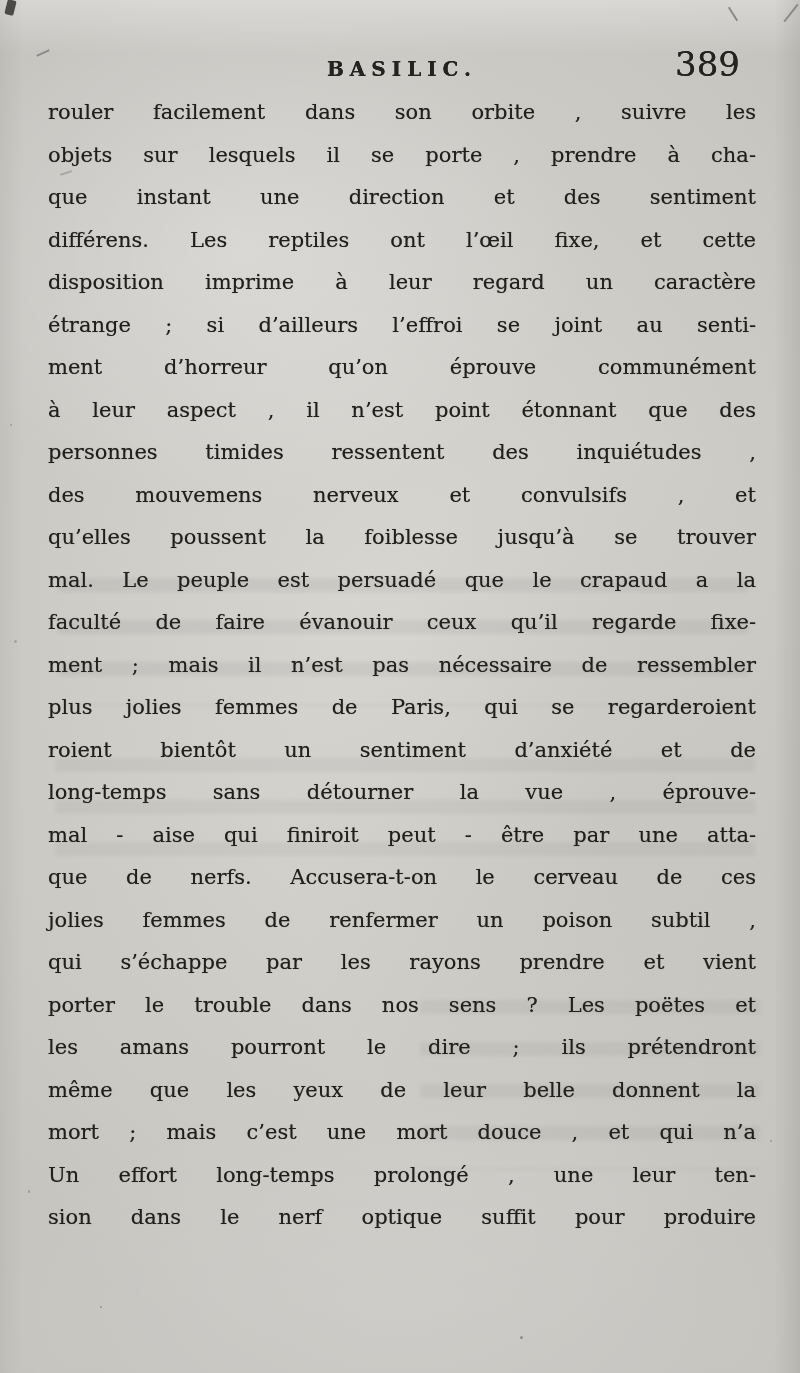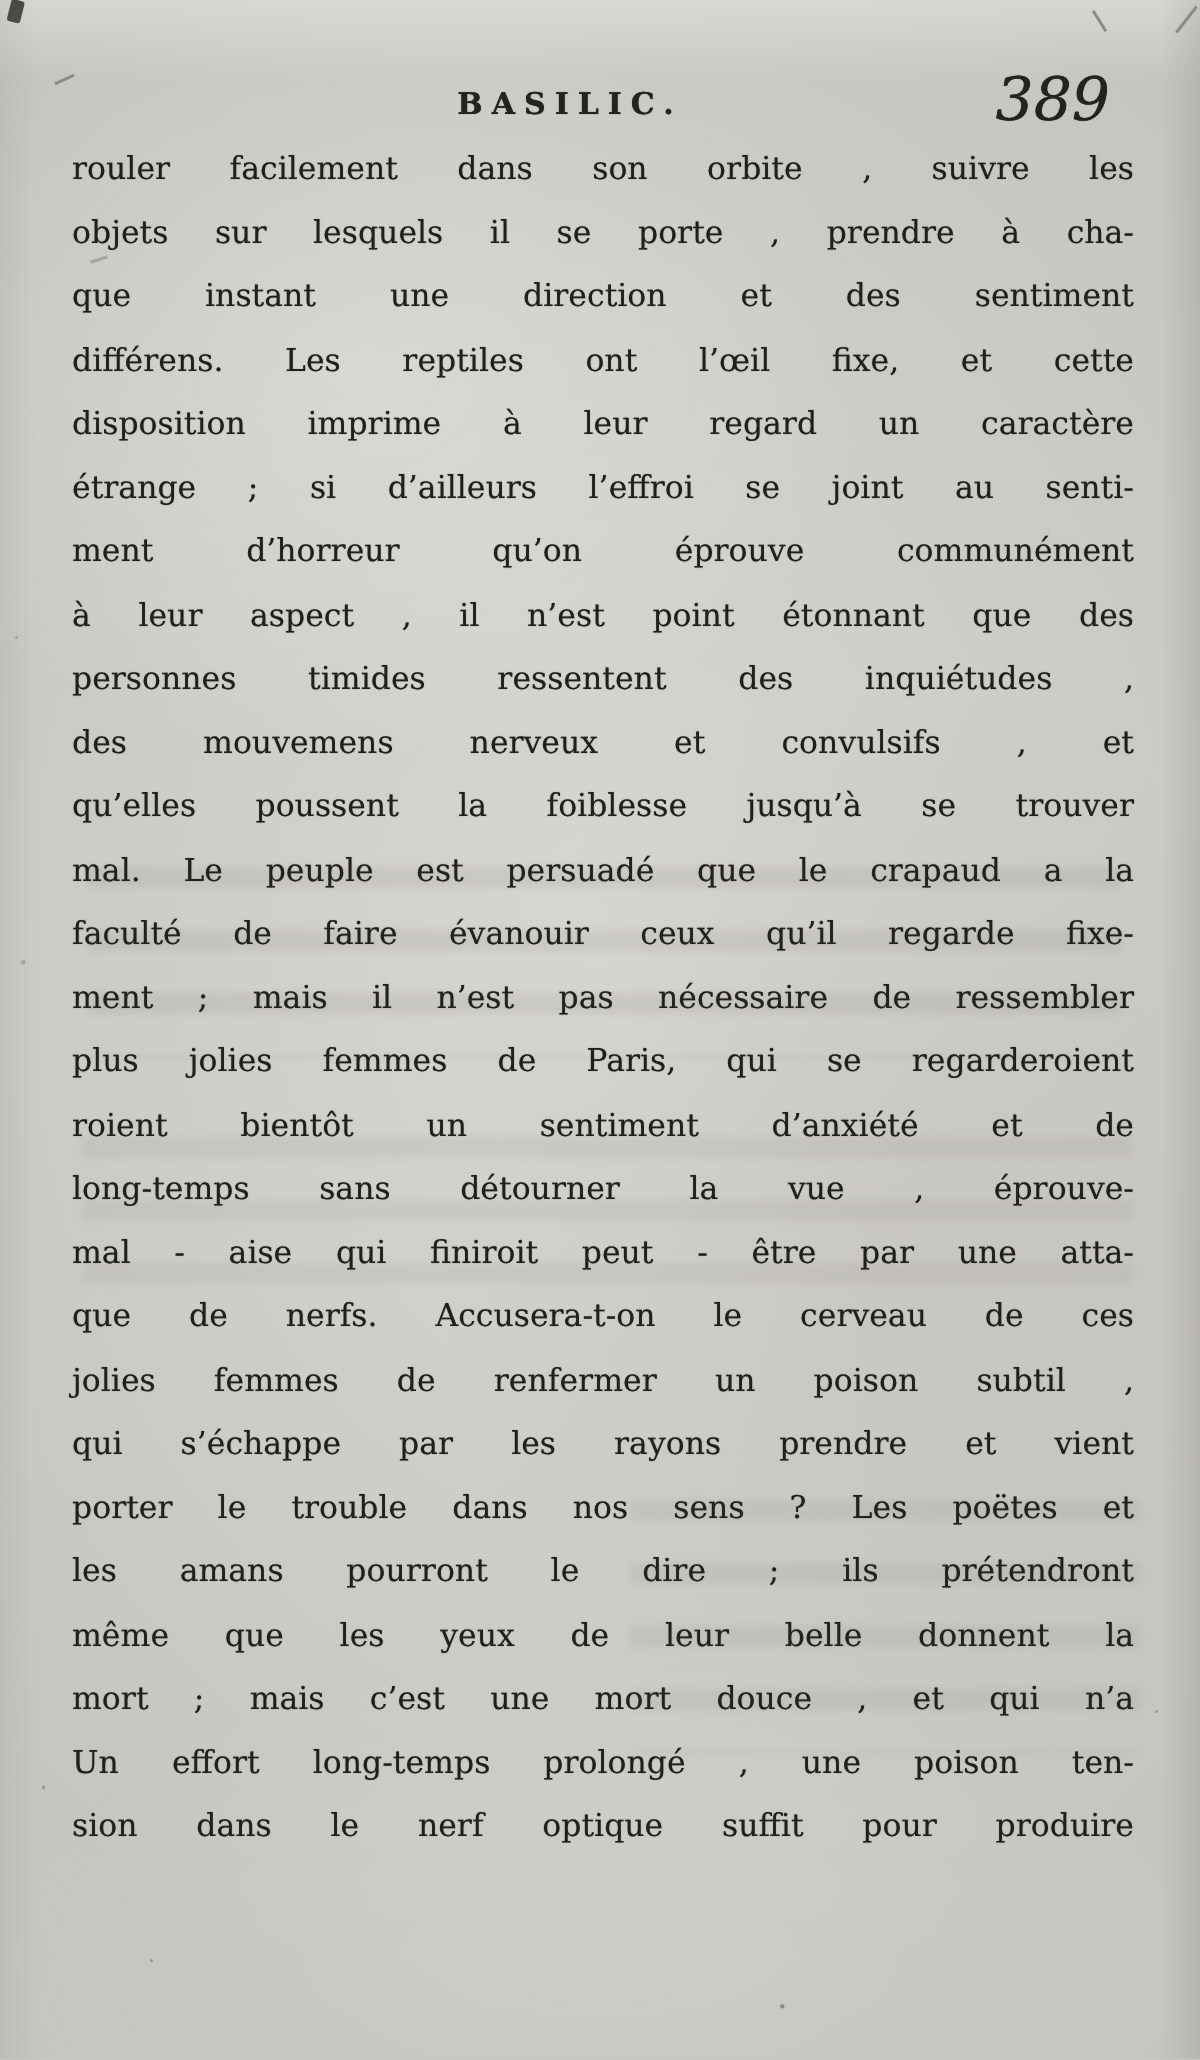--- a/index.html
+++ b/index.html
@@ -29,35 +29,34 @@
       linear-gradient(to right, rgba(92,89,84,0.08), rgba(92,89,84,0) 24px),
       linear-gradient(to bottom, rgba(255,255,255,0.30), rgba(255,255,255,0) 54px),
       radial-gradient(ellipse 560px 760px at 50% 46%, rgba(0,0,0,0), rgba(74,72,68,0.12) 100%);
   }
   .page-header {
     position: absolute;
     top: 44px; left: 0; right: 0; height: 50px;
   }
   .running-title {
     position: absolute;
-    left: 380px; top: 13px;
+    left: 402px; top: 13px;
     transform: translateX(-50%);
     font-size: 20px;
     font-weight: 700;
     letter-spacing: 6px;
     color: #242320;
     text-shadow: 0 0 0.6px currentColor;
   }
   .page-number {
     position: absolute;
     right: 60px; top: 0;
-    font-size: 40px;
+    font-size: 34px;
     color: #242320;
     text-shadow: 0 0 0.5px currentColor;
-    font-style: italic;
   }
   .body-text {
     position: absolute;
     top: 91px; left: 48px;
     width: 708px;
   }
   .line {
     font-size: 21px;
     height: 42.5px;
     line-height: 42.5px;
@@ -110,21 +109,21 @@
       <div class="line">roient bientôt un sentiment d’anxiété et de</div>
       <div class="line">long-temps sans détourner la vue , éprouve-</div>
       <div class="line">mal - aise qui finiroit peut - être par une atta-</div>
       <div class="line">que de nerfs. Accusera-t-on le cerveau de ces</div>
       <div class="line">jolies femmes de renfermer un poison subtil ,</div>
       <div class="line">qui s’échappe par les rayons prendre et vient</div>
       <div class="line">porter le trouble dans nos sens ? Les poëtes et</div>
       <div class="line">les amans pourront le dire ; ils prétendront</div>
       <div class="line">même que les yeux de leur belle donnent la</div>
       <div class="line">mort ; mais c’est une mort douce , et qui n’a</div>
-      <div class="line">Un effort long-temps prolongé , une poison ten-</div>
+      <div class="line">Un effort long-temps prolongé , une leur ten-</div>
       <div class="line">sion dans le nerf optique suffit pour produire</div>
     </div>
 
   <div class="ghost" style="left:58px; top:578px; width:690px; height:128px;"></div>
   <div class="ghost" style="left:55px; top:758px; width:700px; height:100px; opacity:.6;"></div>
   <div class="ghost" style="left:420px; top:1000px; width:340px; height:170px; opacity:.65;"></div>
 
   <div class="artifact" style="left:6px; top:0; width:9px; height:15px; transform:rotate(14deg); border-radius:2px; opacity:.85;"></div>
   <div class="artifact" style="right:66px; top:6px; width:2px; height:16px; transform:rotate(-32deg); opacity:.45;"></div>
   <div class="artifact" style="right:8px; top:2px; width:2px; height:22px; transform:rotate(38deg); opacity:.4;"></div>

